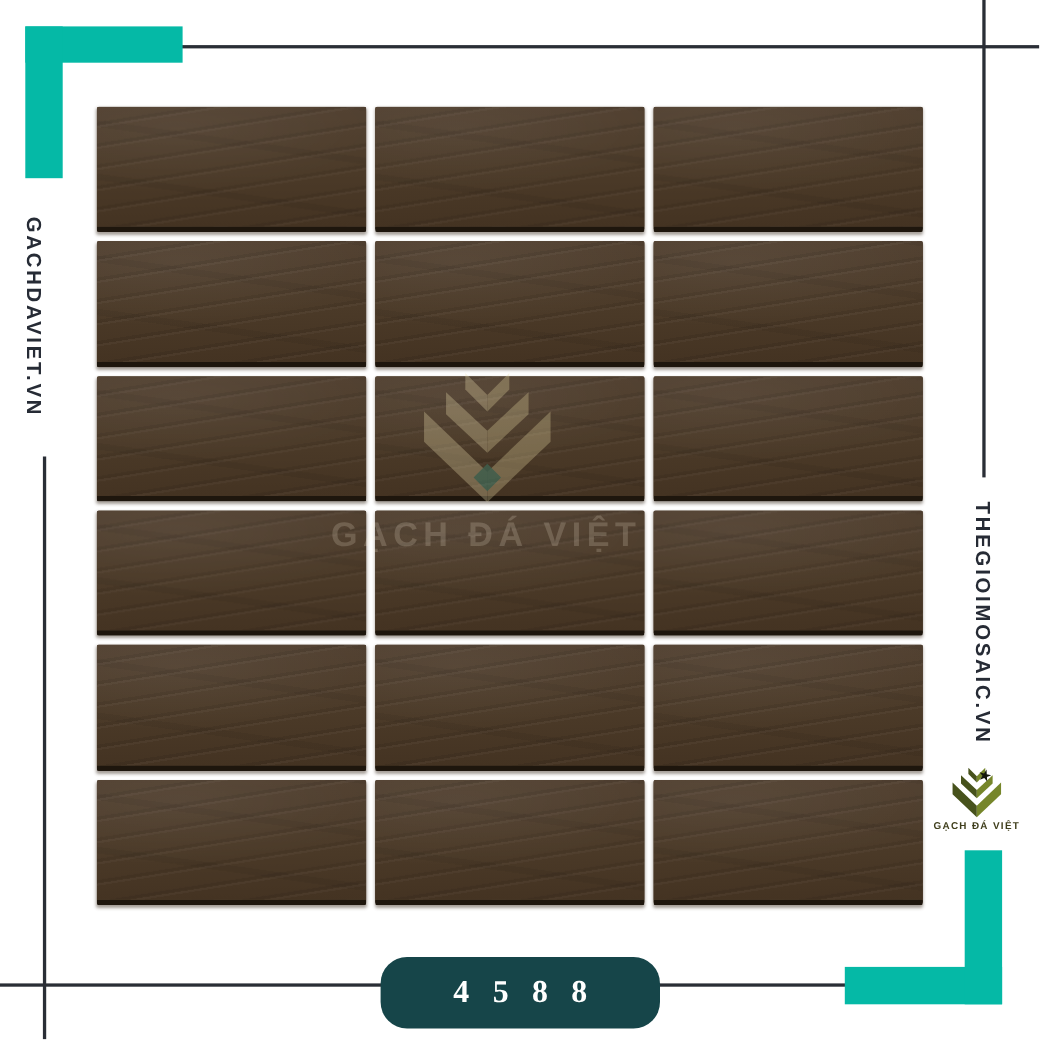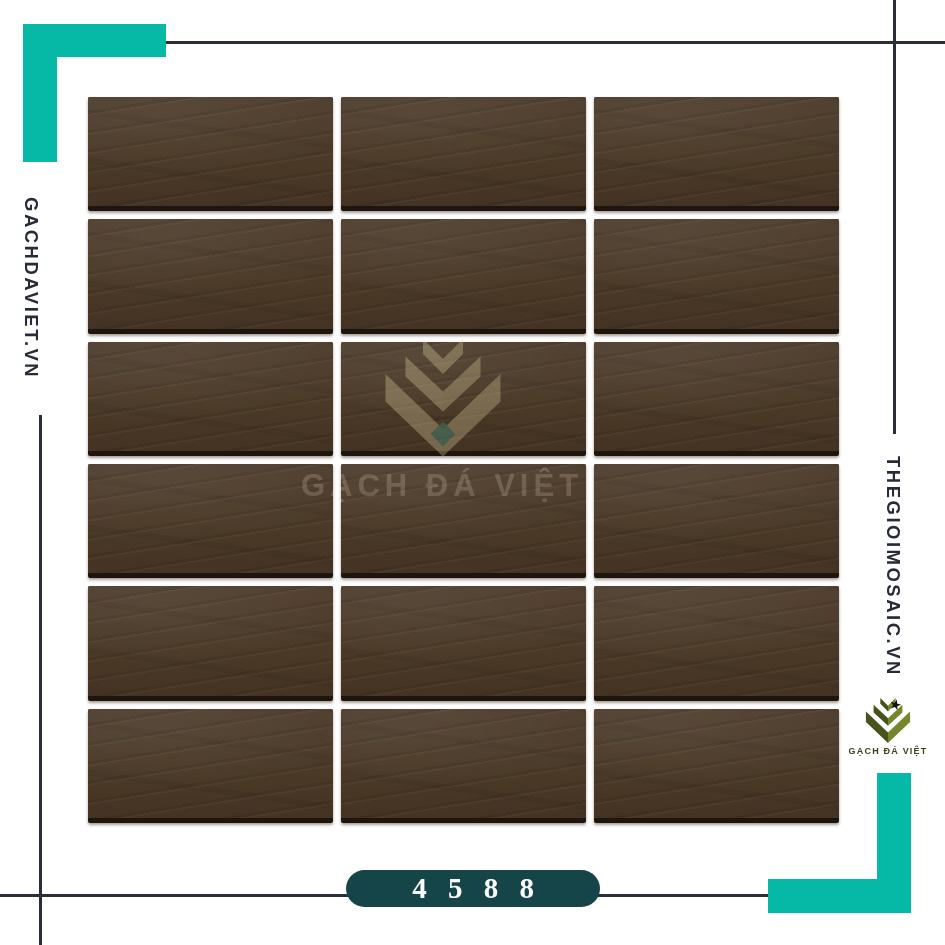--- a/index.html
+++ b/index.html
@@ -44,21 +44,21 @@
   .wm-text{position:absolute;left:280px;top:468px;width:324px;text-align:center;
            font-weight:700;font-size:31px;letter-spacing:5px;color:rgba(255,244,222,0.18);}
 
   
   .brand-logo{position:absolute;left:843px;top:698px;width:90px;text-align:center;z-index:4;}
   .brand-logo svg{display:block;margin:0 auto;}
   .brand-logo-text{margin-top:2px;font-weight:700;font-size:9px;letter-spacing:1.2px;
                    color:#403f1d;white-space:nowrap;}
 
   
-  .code-pill{position:absolute;left:346px;top:870px;width:254px;height:37px;border-radius:24px;
+  .code-pill{position:absolute;left:346px;top:870px;width:254px;height:65px;border-radius:24px;
              background:#164549;z-index:5;display:flex;align-items:center;justify-content:center;}
   .code-pill span{font-family:"Liberation Serif",serif;font-weight:700;font-size:29px;
                   color:#ffffff;letter-spacing:7px;text-indent:7px;}
 </style>
 </head>
 <body>
 
 <div class="stage">
 
   <div class="rule rule-top"></div>

